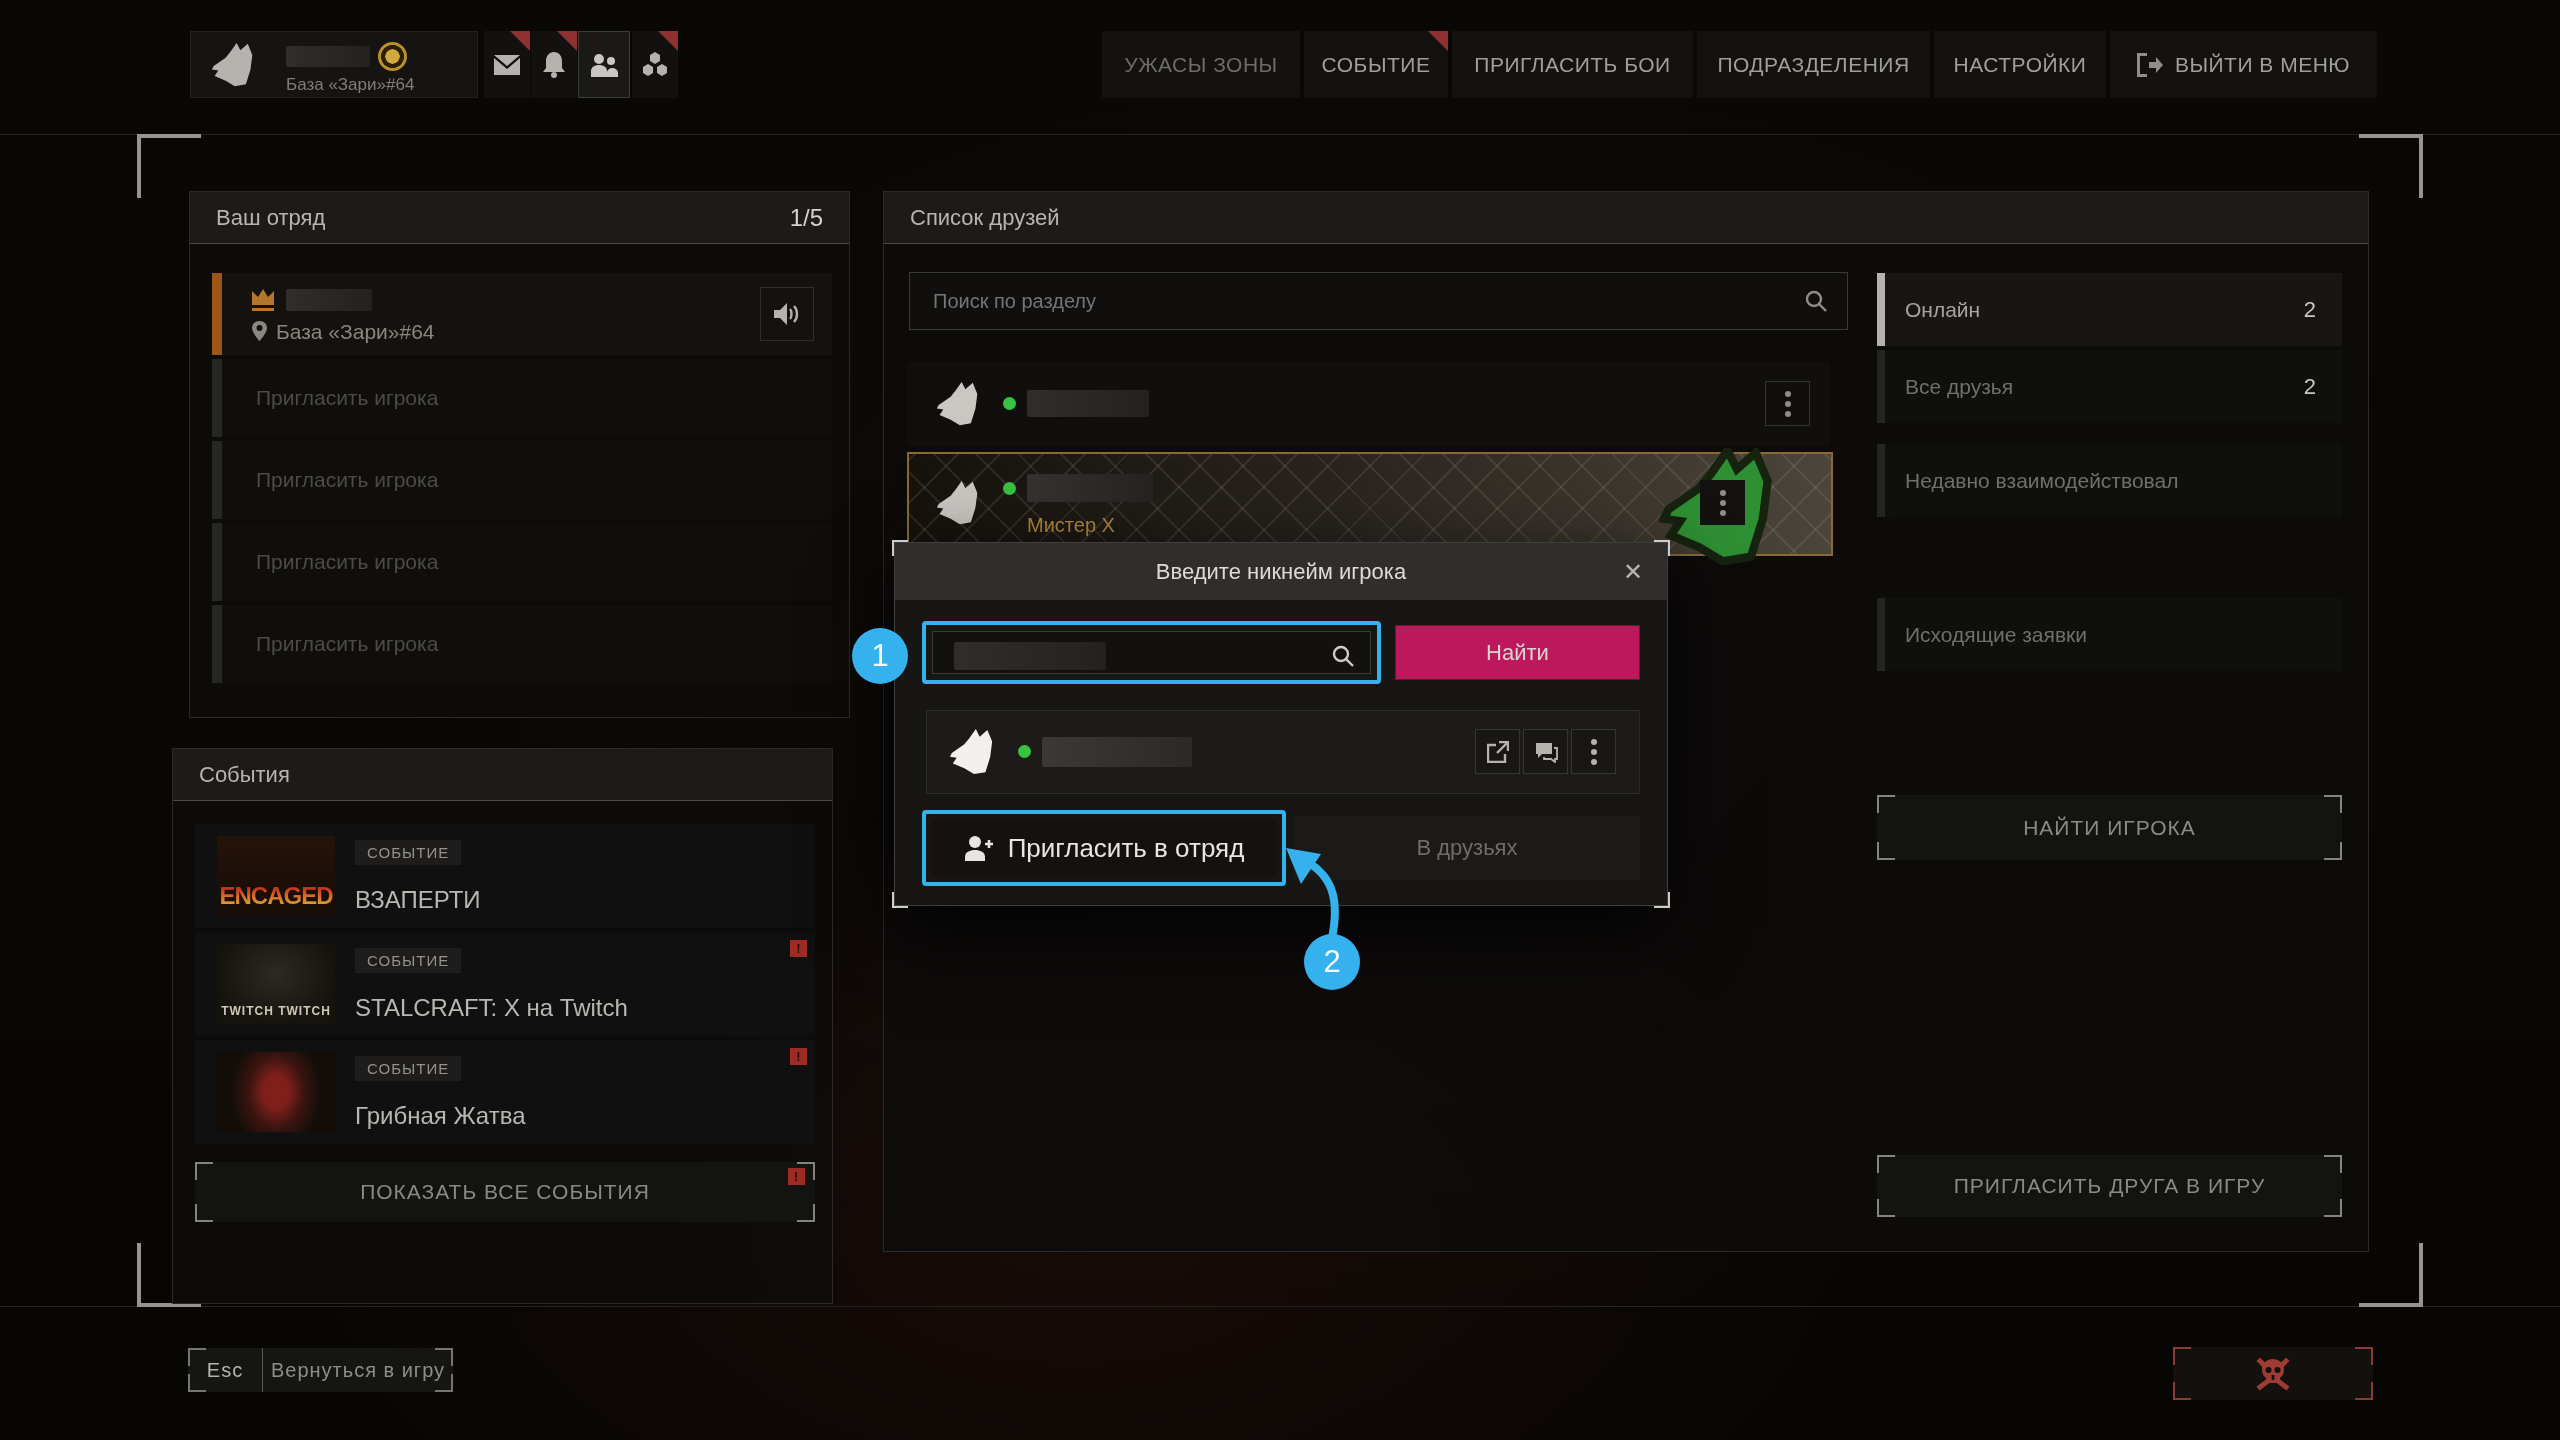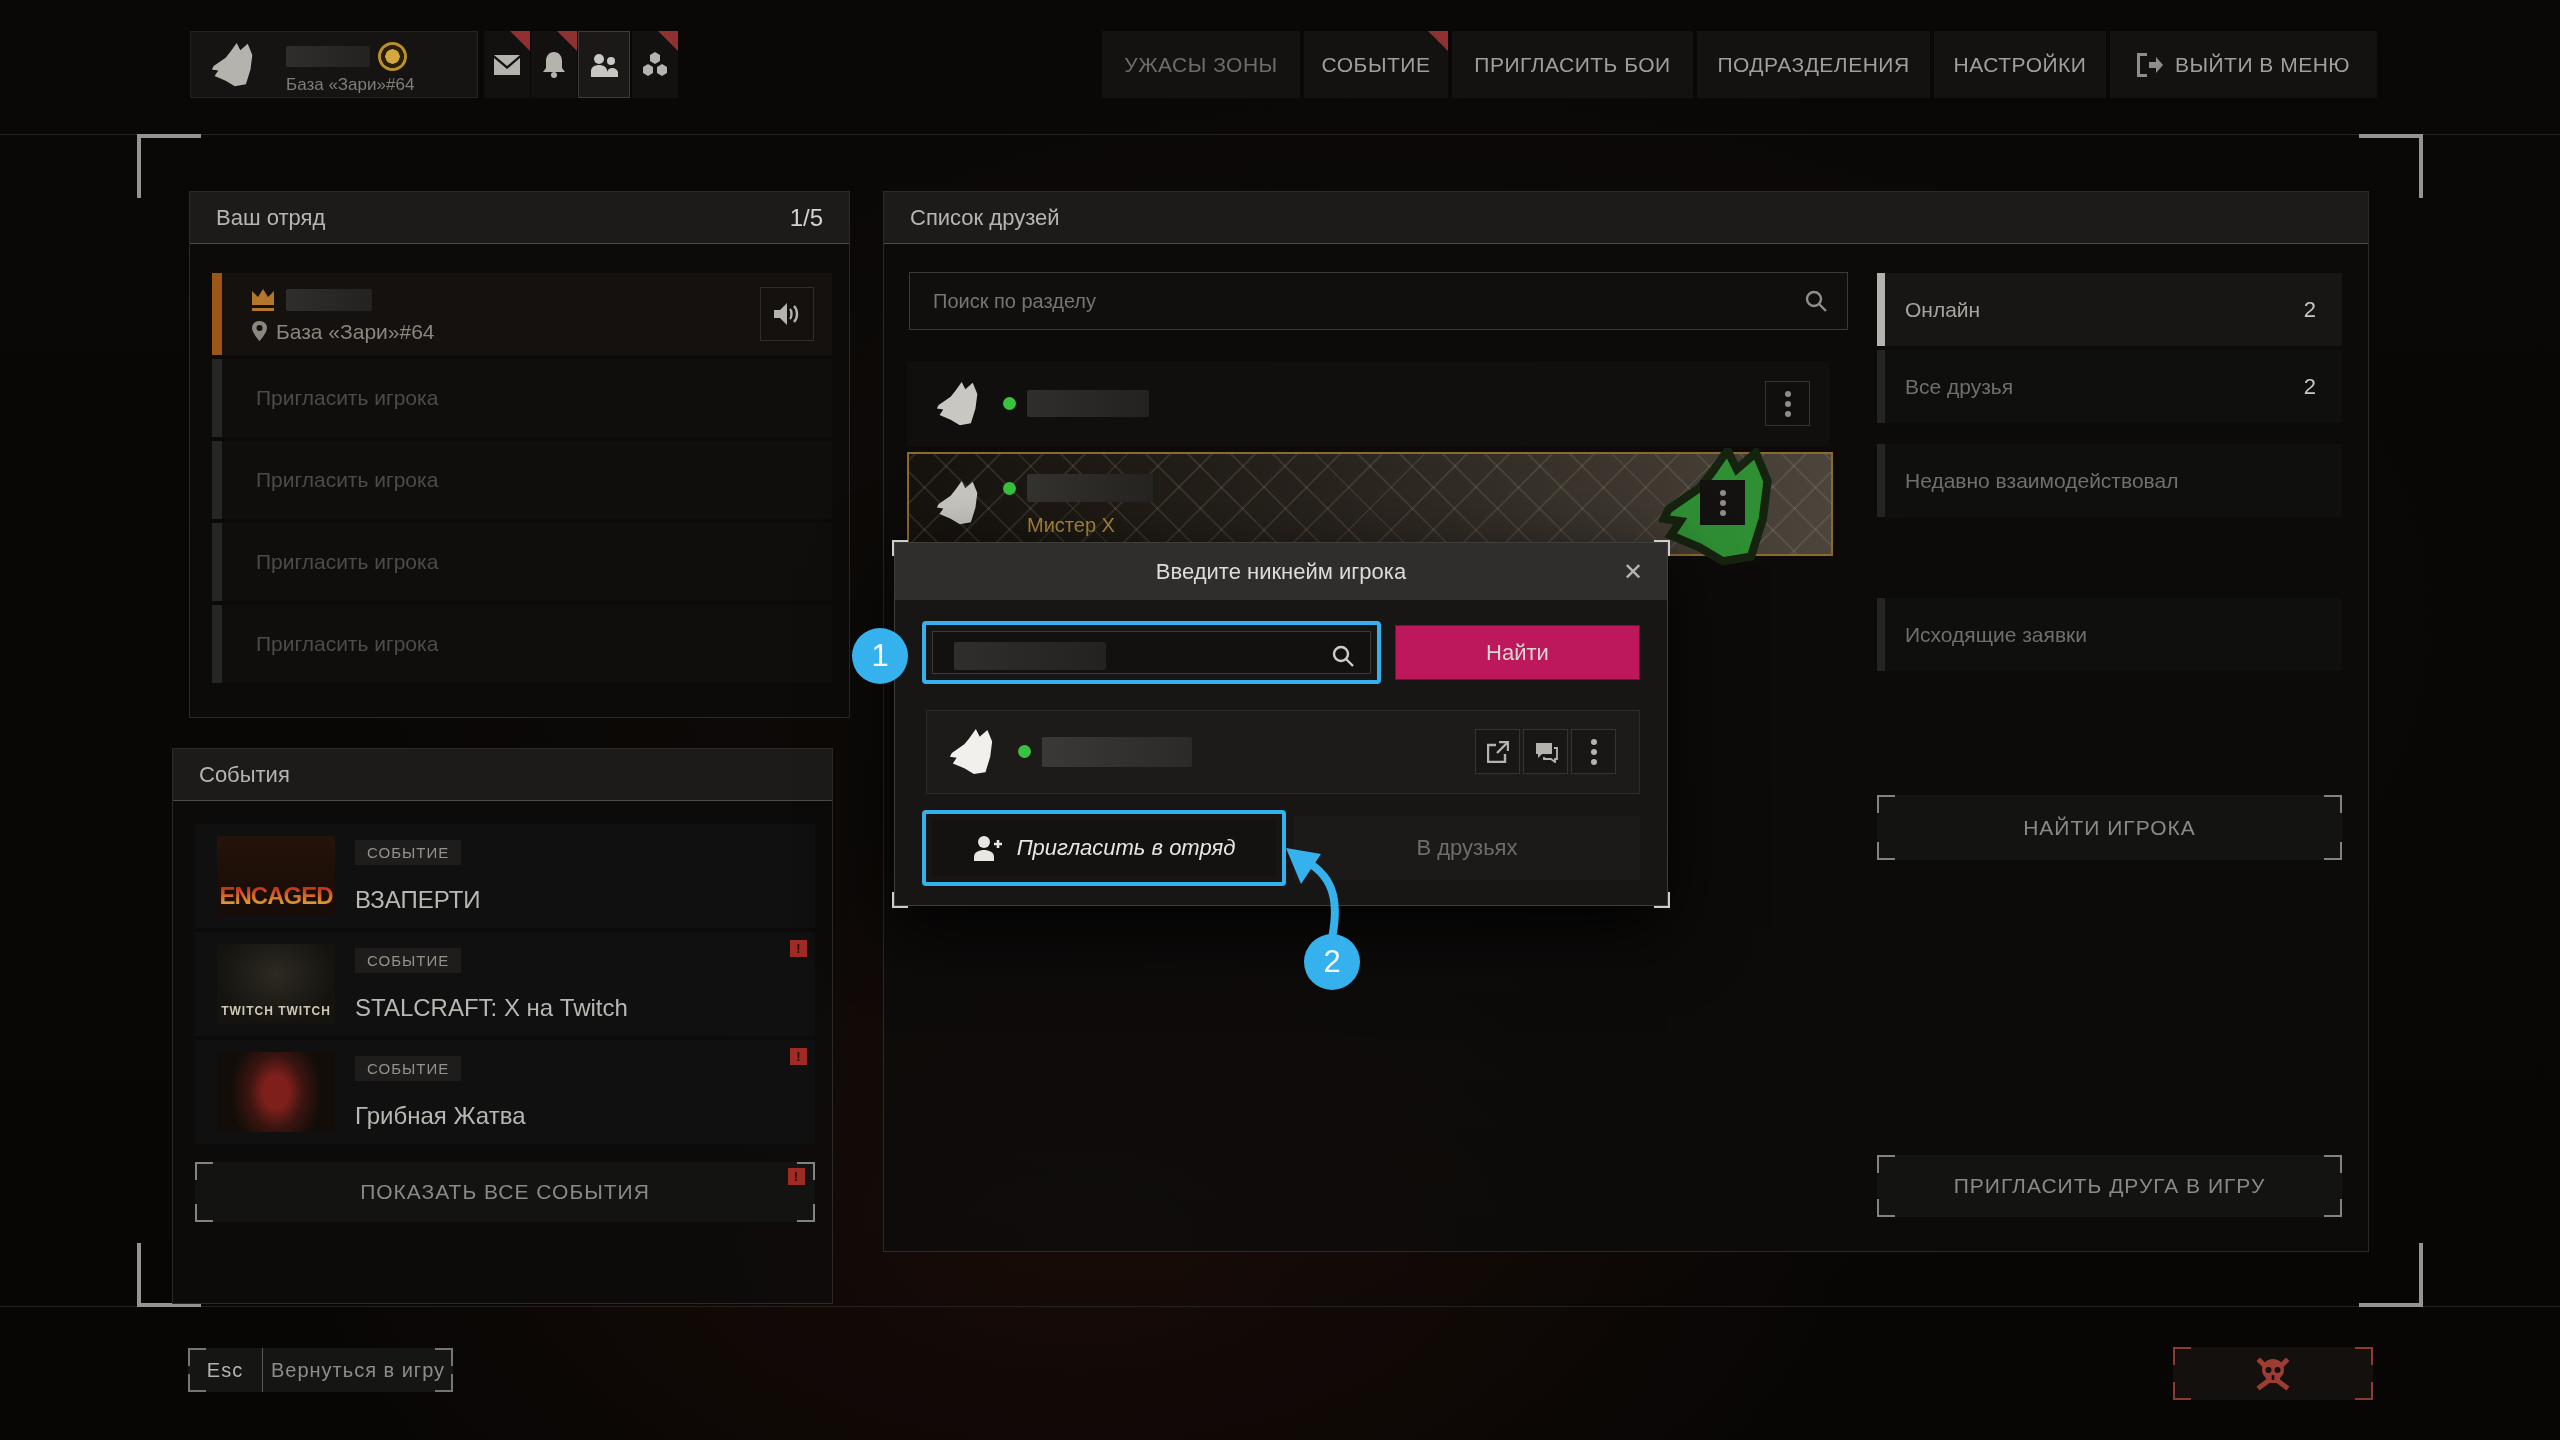--- a/index.html
+++ b/index.html
@@ -364,21 +364,21 @@
       </div>
     </div>
 
     <div class="blue-ring" style="left:28px;top:268px;width:364px;height:76px;box-sizing:border-box;padding:6px;">
       <div class="abs" style="inset:6px;background:#131211;display:flex;align-items:center;justify-content:center;gap:14px;">
         <svg width="30" height="26" viewBox="0 0 30 26">
             <circle cx="11" cy="7" r="6" fill="#e8e6e2"></circle>
             <path d="M1 26 L1 22 C1 17 6 15 11 15 C16 15 21 17 21 22 L21 26 Z" fill="#e8e6e2"></path>
             <path d="M25 5 L25 13 M21 9 L29 9" stroke="#e8e6e2" stroke-width="2.6"></path>
           </svg>
-        <span style="color:#e8e6e2;font-size:22px;font-style:italic;">Пригласить в отряд</span>
+        <span style="color:#e8e6e2;font-size:26px;">Пригласить в отряд</span>
       </div>
     </div>
     <div class="abs" style="left:400px;top:274px;width:346px;height:64px;background:#1b1a19;display:flex;align-items:center;justify-content:center;">
       <span style="color:#6f6d68;font-size:22px;">В друзьях</span>
     </div>
   </div>
 
   <div class="numcircle" style="left:852px;top:628px;">
     <span>1</span>
     </div>

